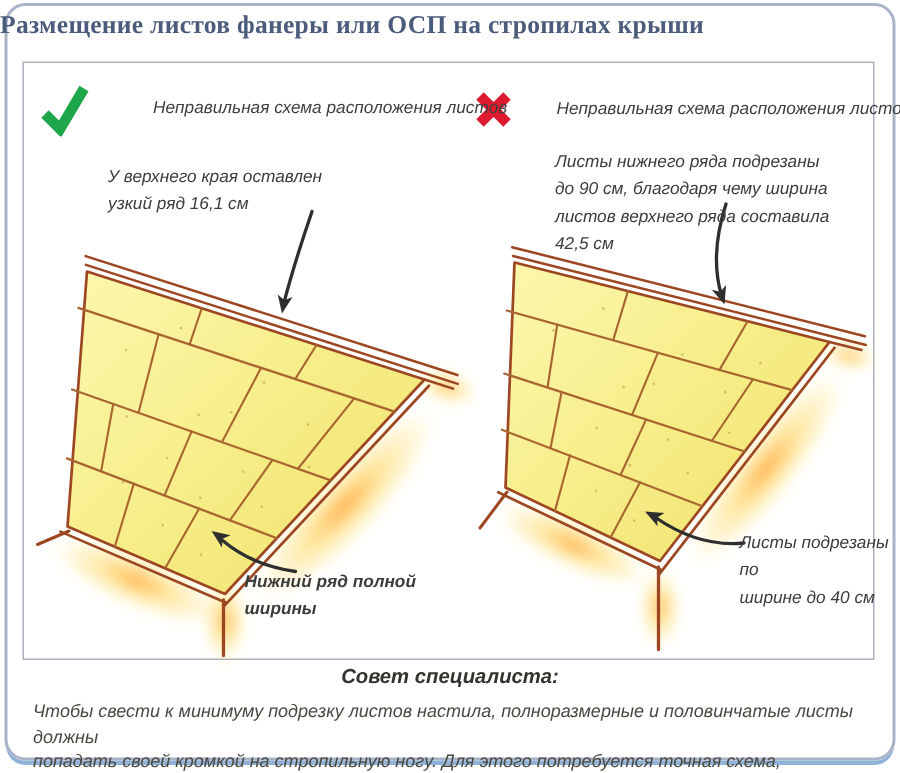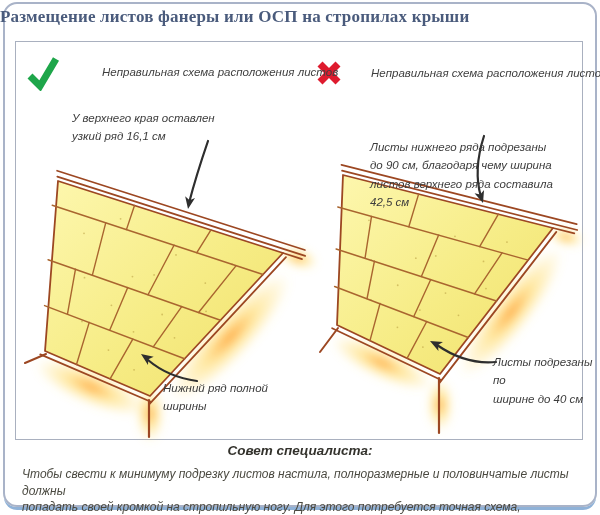--- a/index.html
+++ b/index.html
@@ -29,22 +29,22 @@
   .good-label{left:102px;top:66px;}
   .bad-label{left:371px;top:67px;}
   .icon-svg{position:absolute;z-index:2;}
   .check-svg{left:26px;top:55px;}
   .cross-svg{left:317px;top:61px;}
   .ann{
     position:absolute;z-index:2;font-style:italic;font-size:11.5px;
     line-height:1.6;color:#3c3c3c;white-space:pre-line;
   }
   .ann-good-top{left:72px;top:109px;}
-  .ann-bad-top{left:370px;top:99px;margin-top:39px;}
-  .ann-good-bottom{left:163px;top:379px;}
+  .ann-bad-top{left:370px;top:99px;}
+  .ann-good-bottom{left:163px;top:379px;font-weight:bold;}
   .ann-bad-bottom{left:493px;top:353px;}
   .advice-h{
     position:absolute;left:0;right:0;top:443px;text-align:center;z-index:2;
     font-style:italic;font-weight:700;font-size:13.5px;color:#33322c;
   }
   .advice-b{
     position:absolute;left:22px;top:466px;width:562px;z-index:2;
     font-style:italic;font-size:12px;line-height:16.5px;color:#4a4940;
     white-space:pre-line;
   }

